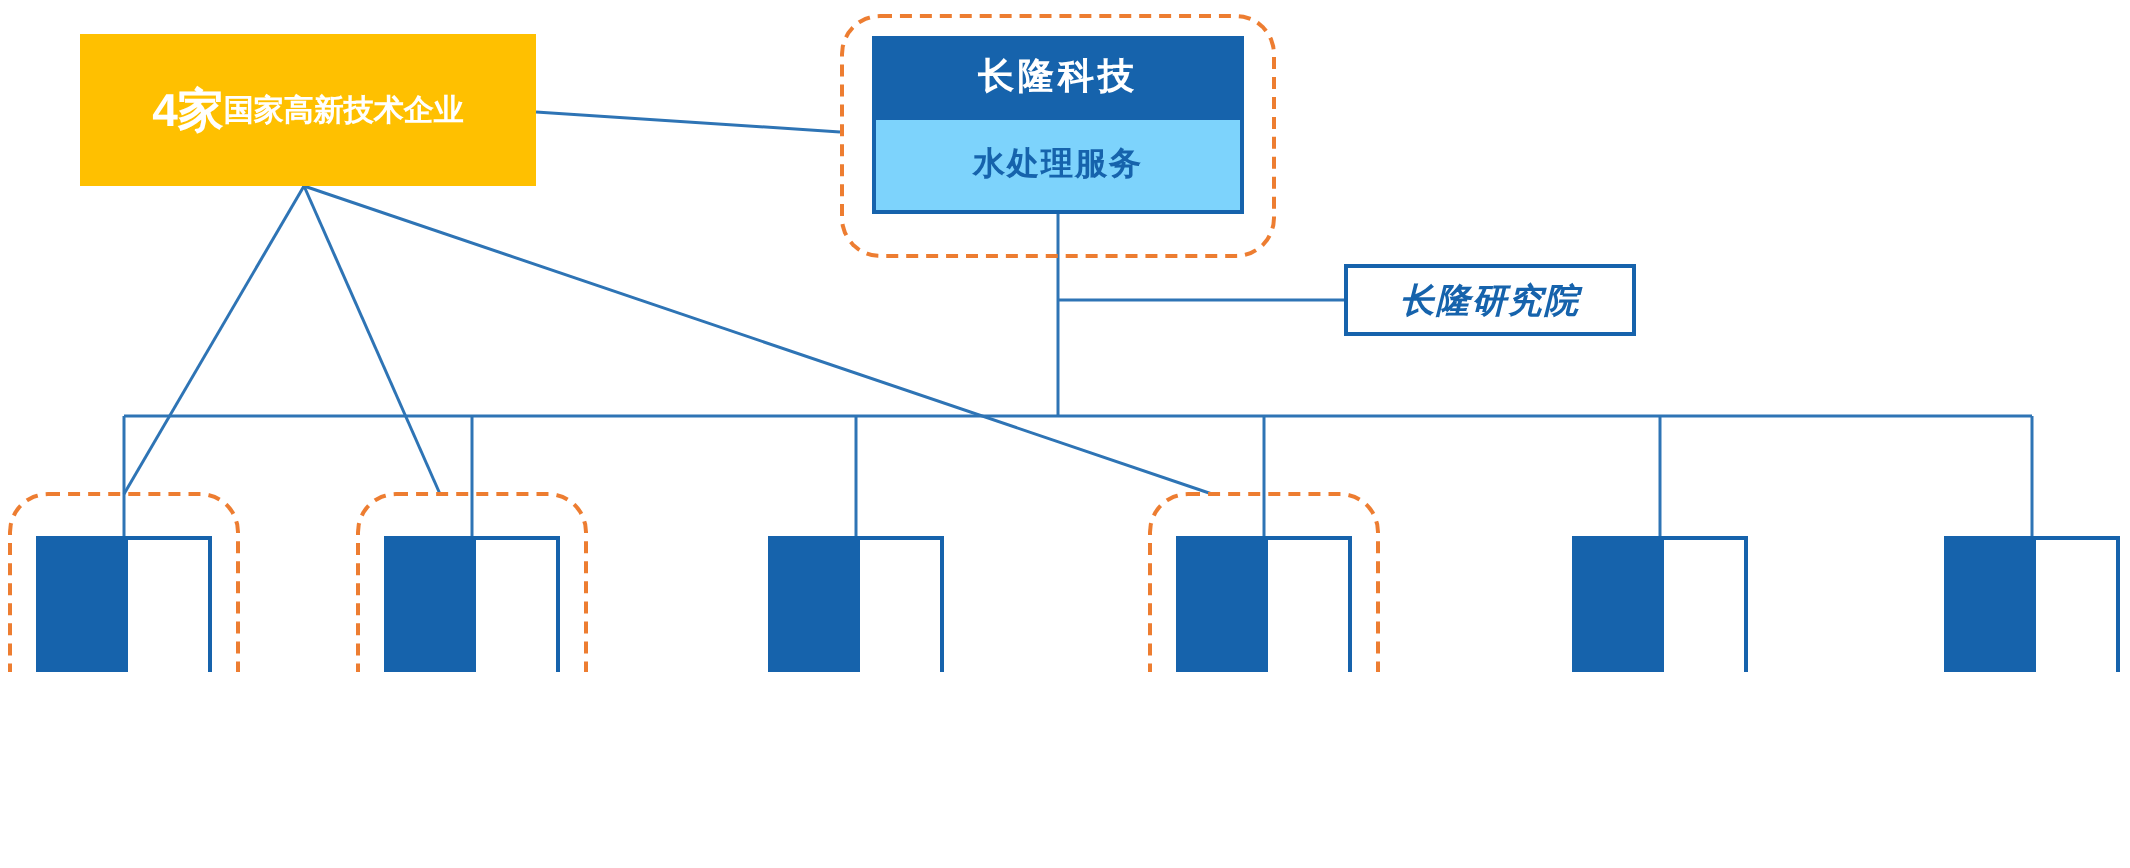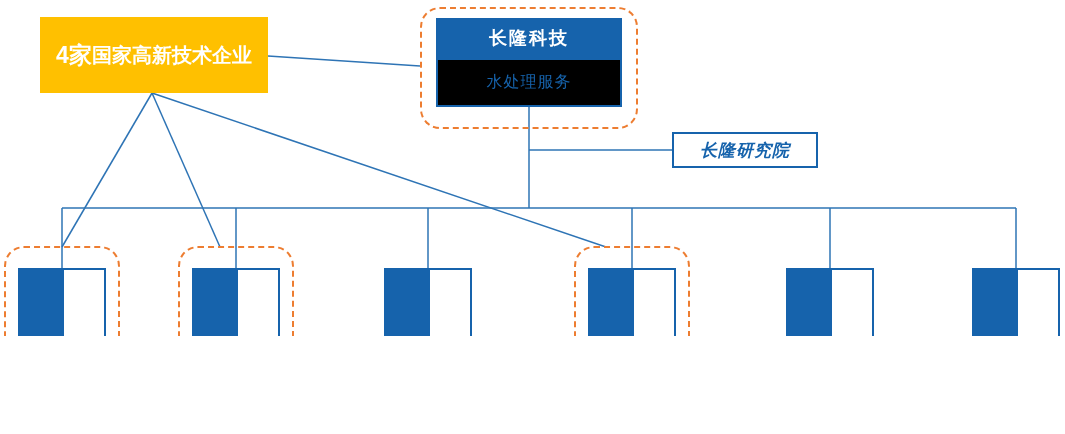--- a/index.html
+++ b/index.html
@@ -23,41 +23,41 @@
     justify-content: center;
     text-align: center;
     z-index: 1;
   }
 
   .title-box {
     left: 40px; top: 17px; width: 228px; height: 76px;
     background: var(--gold); color: #ffffff;
   }
   .t-big   { font-size: 23px; font-weight: bold; }
-  .t-small { font-size: 20px; font-weight: bold; }
+  .t-small { font-size: 15px; font-weight: bold; }
 
   .dashed {
     position: absolute;
     border: 2.5px dashed var(--orange);
     border-radius: 20px;
     z-index: 2;
     pointer-events: none;
     background: transparent;
   }
   .parent-dashed { left: 420px; top: 7px; width: 218px; height: 122px; }
 
   .parent-name {
     left: 436px; top: 18px; width: 186px; height: 40px;
     background: var(--blue); color: #ffffff;
     font-size: 18px; font-weight: bold; letter-spacing: 2px;
   }
   .parent-service {
     left: 436px; top: 58px; width: 186px; height: 49px;
-    background: #000000; border: 2px solid var(--blue);
-    color: var(--blue); font-size: 16px; font-weight: normal; letter-spacing: 1px;
+    background: #7dd3fc; border: 2px solid var(--blue);
+    color: var(--blue); font-size: 16px; font-weight: bold; letter-spacing: 1px;
   }
   .research {
     left: 672px; top: 132px; width: 146px; height: 36px;
     background: #ffffff; border: 2px solid var(--blue);
     color: var(--blue); font-size: 17px; font-weight: 600; letter-spacing: 1px; font-style: italic;
   }
 
   .vtext { writing-mode: vertical-rl; text-orientation: upright; }
 
   .unit-name {

